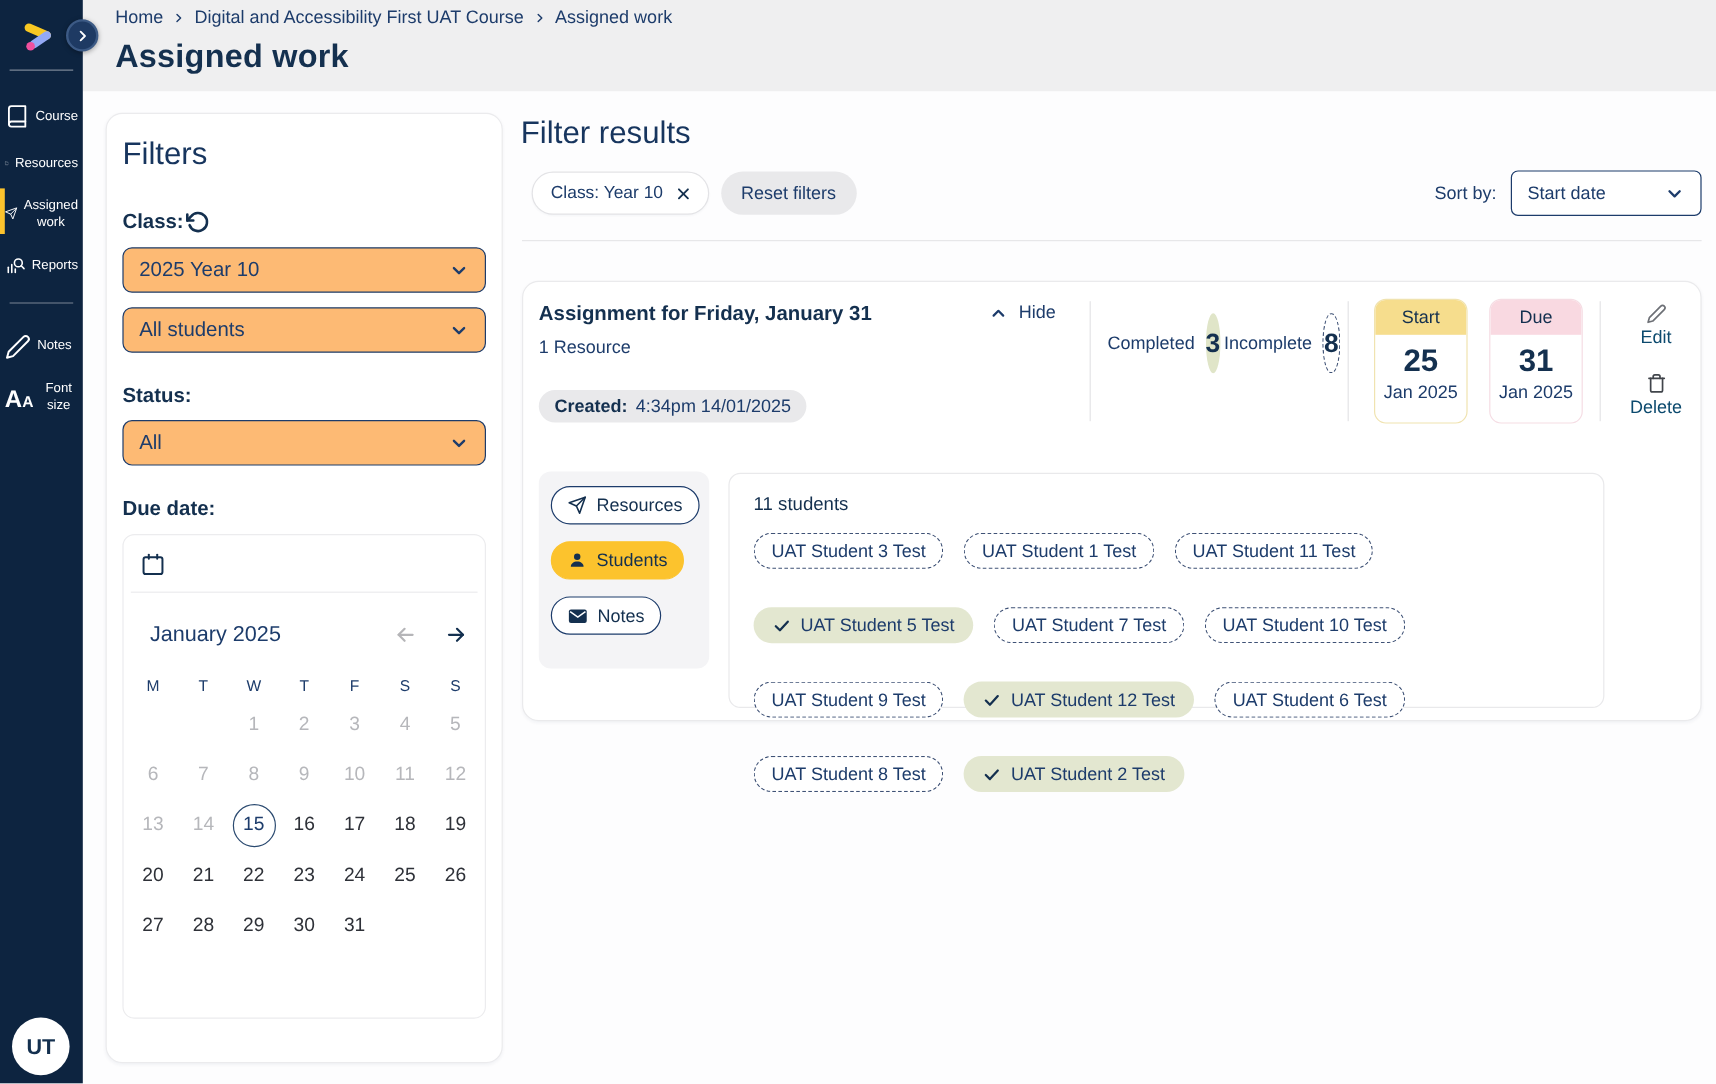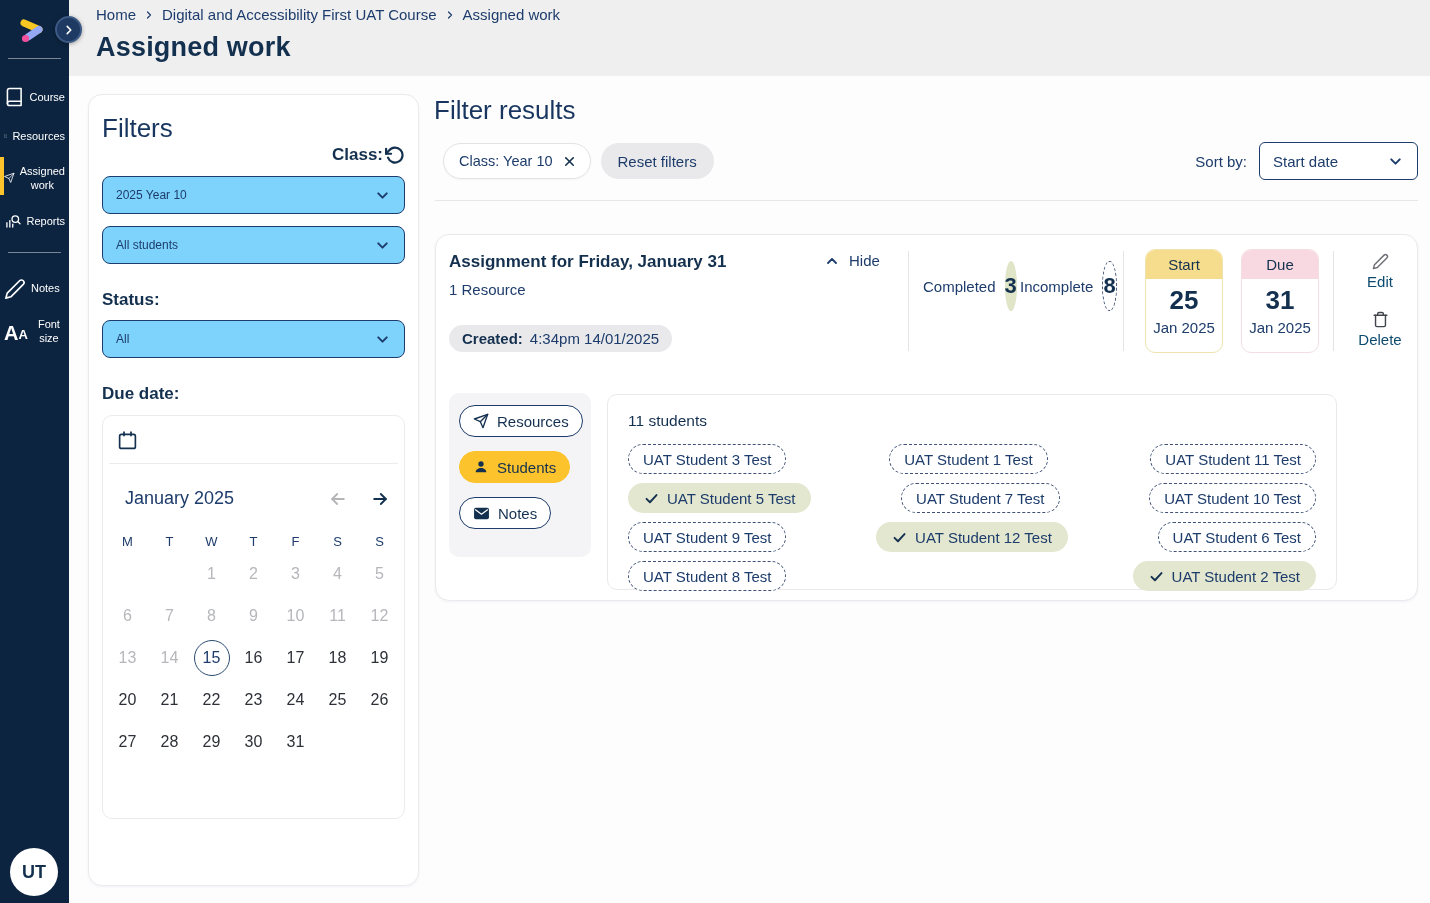--- a/index.html
+++ b/index.html
@@ -54,27 +54,27 @@
   .crumb.current { cursor:default; }
   .page-title { margin-top:9px; font-size:27px; font-weight:bold; color:#14304f; letter-spacing:.2px; }
 
   
   .filters-card {
     position:absolute; left:88px; top:94px; width:331px; height:792px;
     background:#fff; border:1px solid #ebebed; border-radius:14px;
     box-shadow:0 1px 3px rgba(20,40,70,.05); padding:18px 13px;
   }
   .filters-title { font-size:26px; color:#17355e; font-weight:500; }
-  .field-label-row { display:flex; align-items:center; justify-content:flex-end; }
+  .field-label-row { display:flex; align-items:center; justify-content:flex-start; margin-top:30px; }
   .field-label { font-size:17px; font-weight:bold; color:#14304f; }
   .reset-icon-btn { cursor:pointer; padding:1px; }
   .sel {
     margin-top:10px; height:38px; border:1.6px solid #1d3c6b; border-radius:8px;
-    background:#7dd3fc; display:flex; align-items:center; justify-content:space-between;
-    padding:0 13px; font-size:12px; color:#1d3c6b; cursor:pointer;
+    background:#fdba74; display:flex; align-items:center; justify-content:space-between;
+    padding:0 13px; font-size:17px; color:#1d3c6b; cursor:pointer;
   }
   .sel + .sel { margin-top:12px; }
   .mt26 { margin-top:26px; }
 
   .calendar-card {
     margin-top:11px; border:1px solid #ececee; border-radius:10px; height:404px;
     padding:14px 6px 0; background:#fff;
   }
   .cal-top { padding:0 8px; }
   .cal-hr { border-top:1px solid #ececee; margin:12px 0 0; }
@@ -167,21 +167,21 @@
     height:32px; border-radius:16px; display:flex; align-items:center; gap:8px;
     padding:0 13px; font-size:15px; color:#14304f; cursor:pointer; background:#fff;
     border:1.6px solid #1d3c6b; font-family:inherit;
   }
   .tab-pill.active { background:#fcc32d; border-color:#fcc32d; }
   .students-panel {
     position:absolute; left:171px; top:159px; width:730px; height:196px;
     border:1px solid #e9e9eb; border-radius:10px; background:#fff; padding:17px 20px;
   }
   .students-count { font-size:15.5px; color:#14304f; }
-  .stu-chips { margin-top:14px; display:flex; flex-wrap:wrap; gap:9px 17px;justify-content:space-between; }
+  .stu-chips { margin-top:14px; display:flex; flex-wrap:wrap; gap:32px 17px; }
   .stu-chip {
     height:30px; border-radius:15px; display:flex; align-items:center; gap:8px;
     padding:0 14px; font-size:15px; color:#1d3c6b; cursor:pointer;
     border:1.5px dashed #3f5276; background:#fff;
   }
   .stu-chip.done { border:none; background:#e3e7d0; padding:0 16px; }
 </style>
 </head>
 <body>
 

